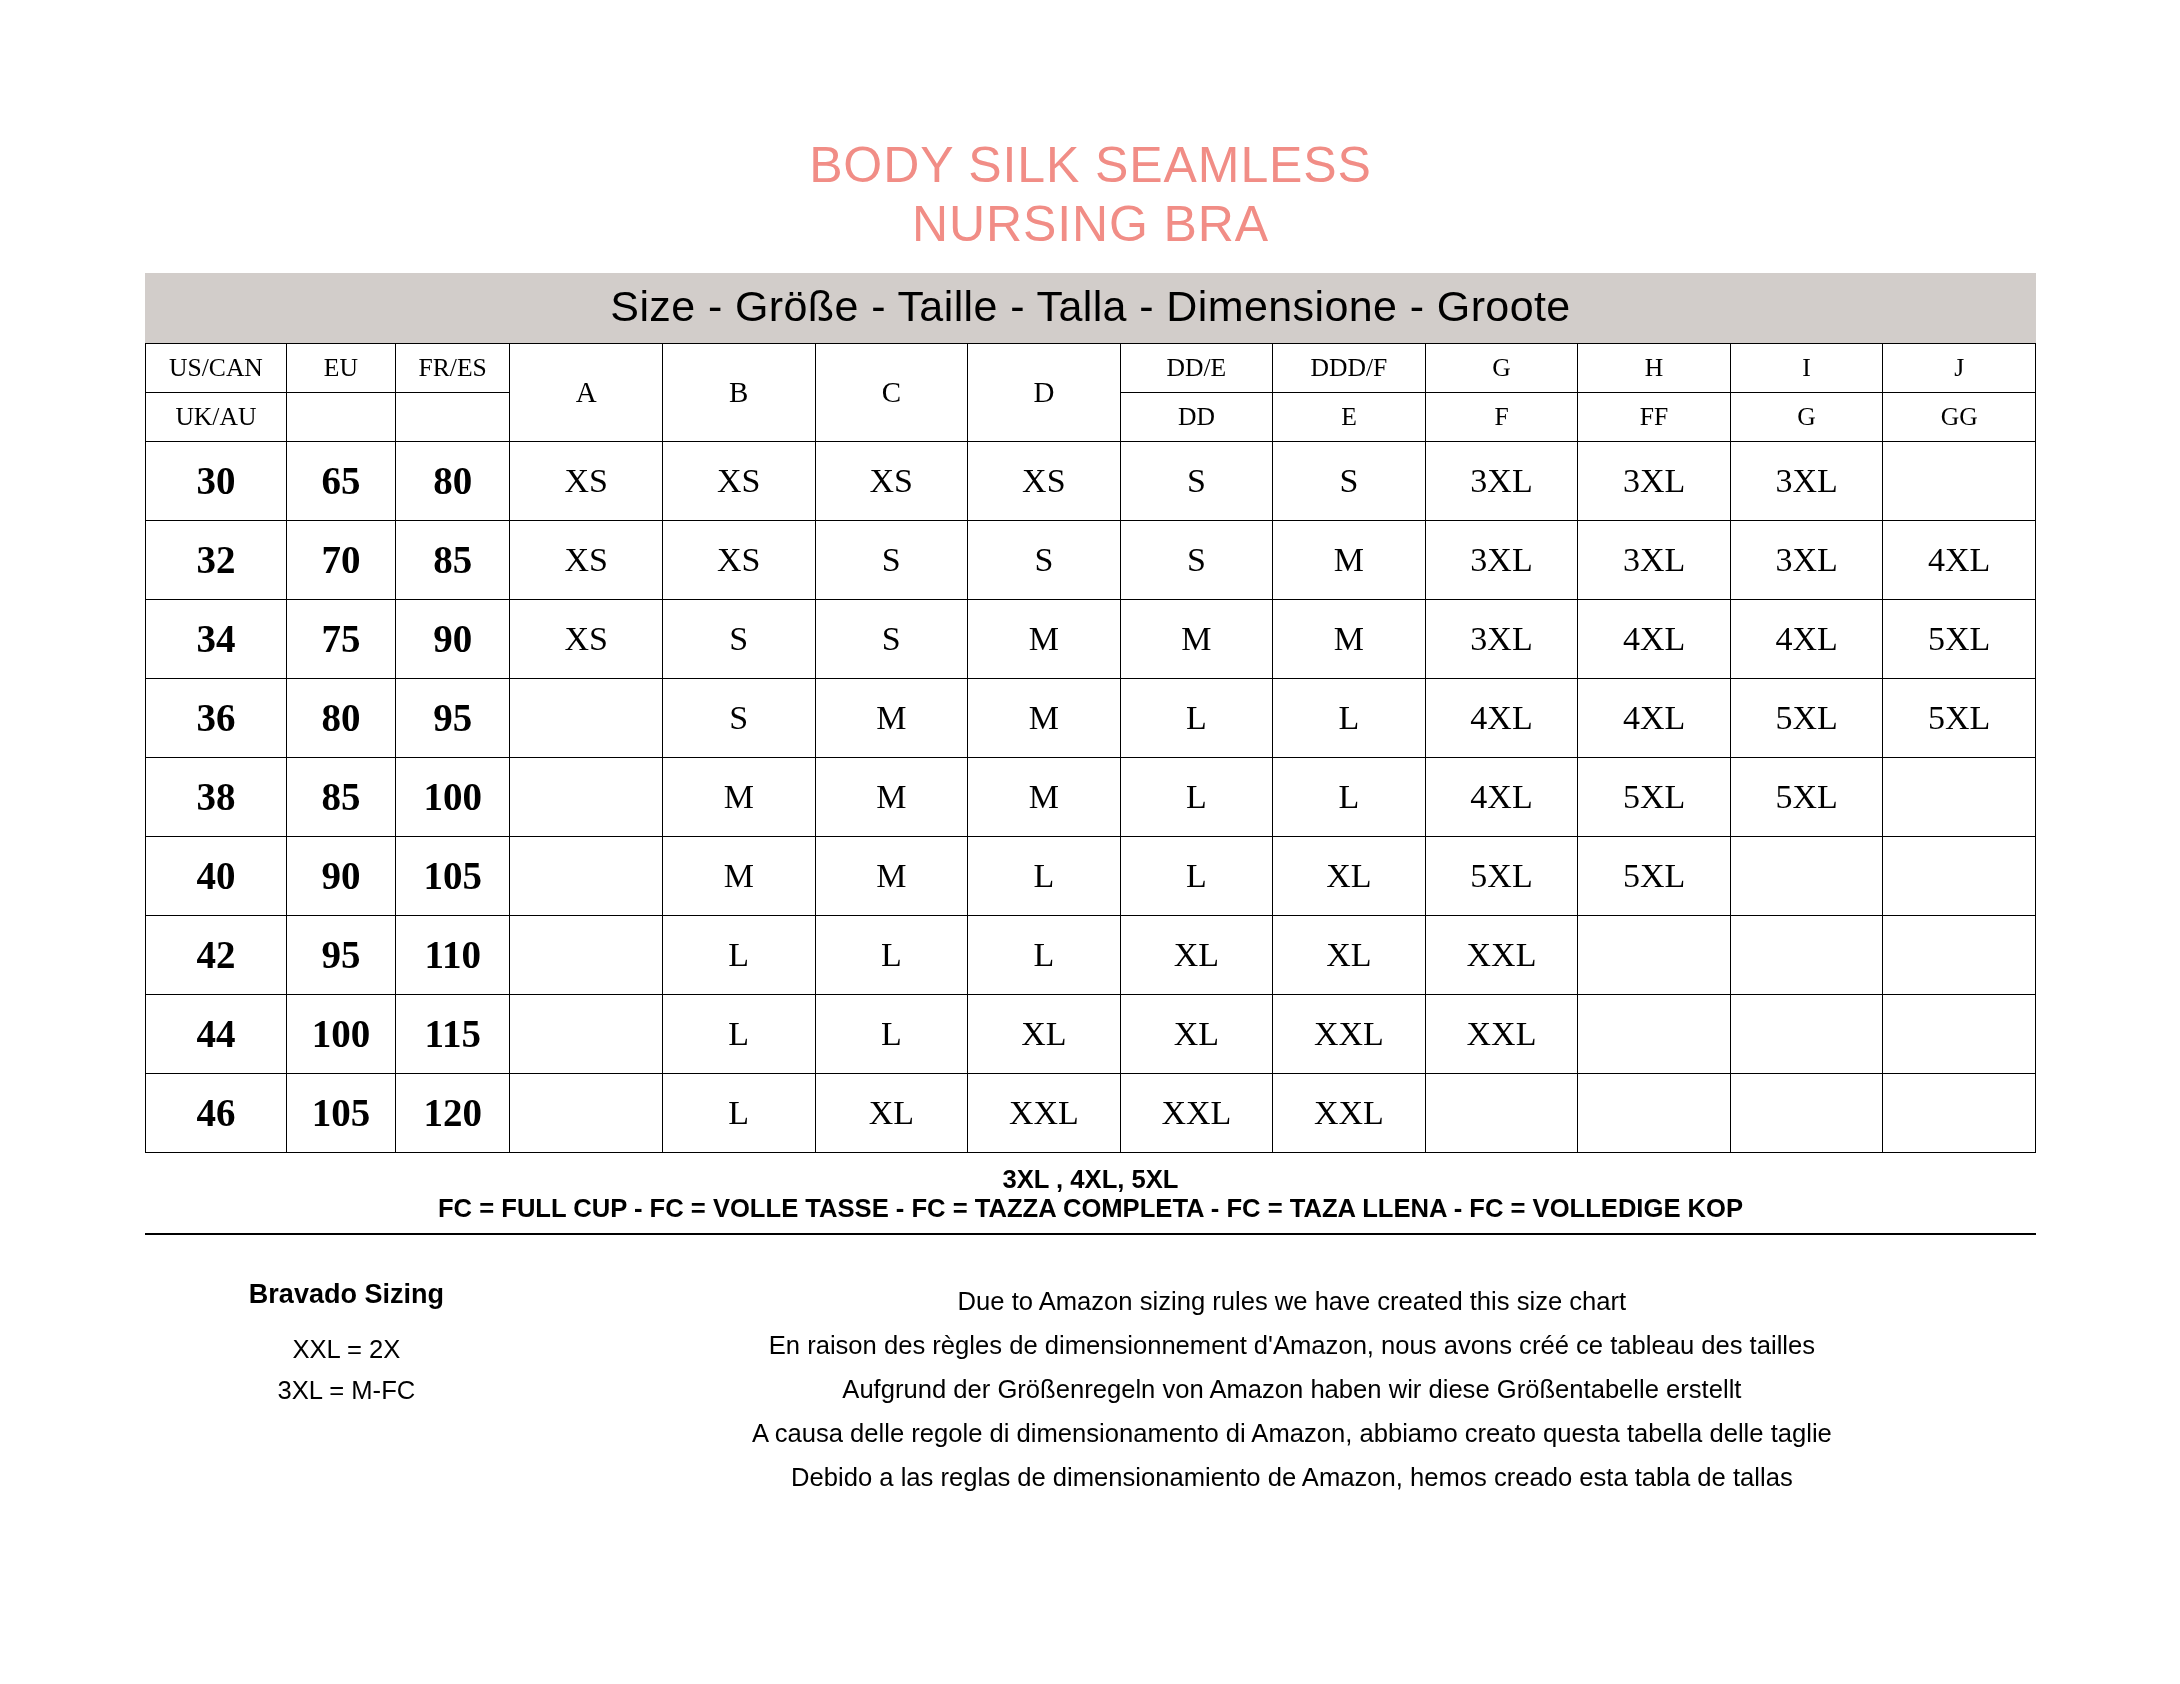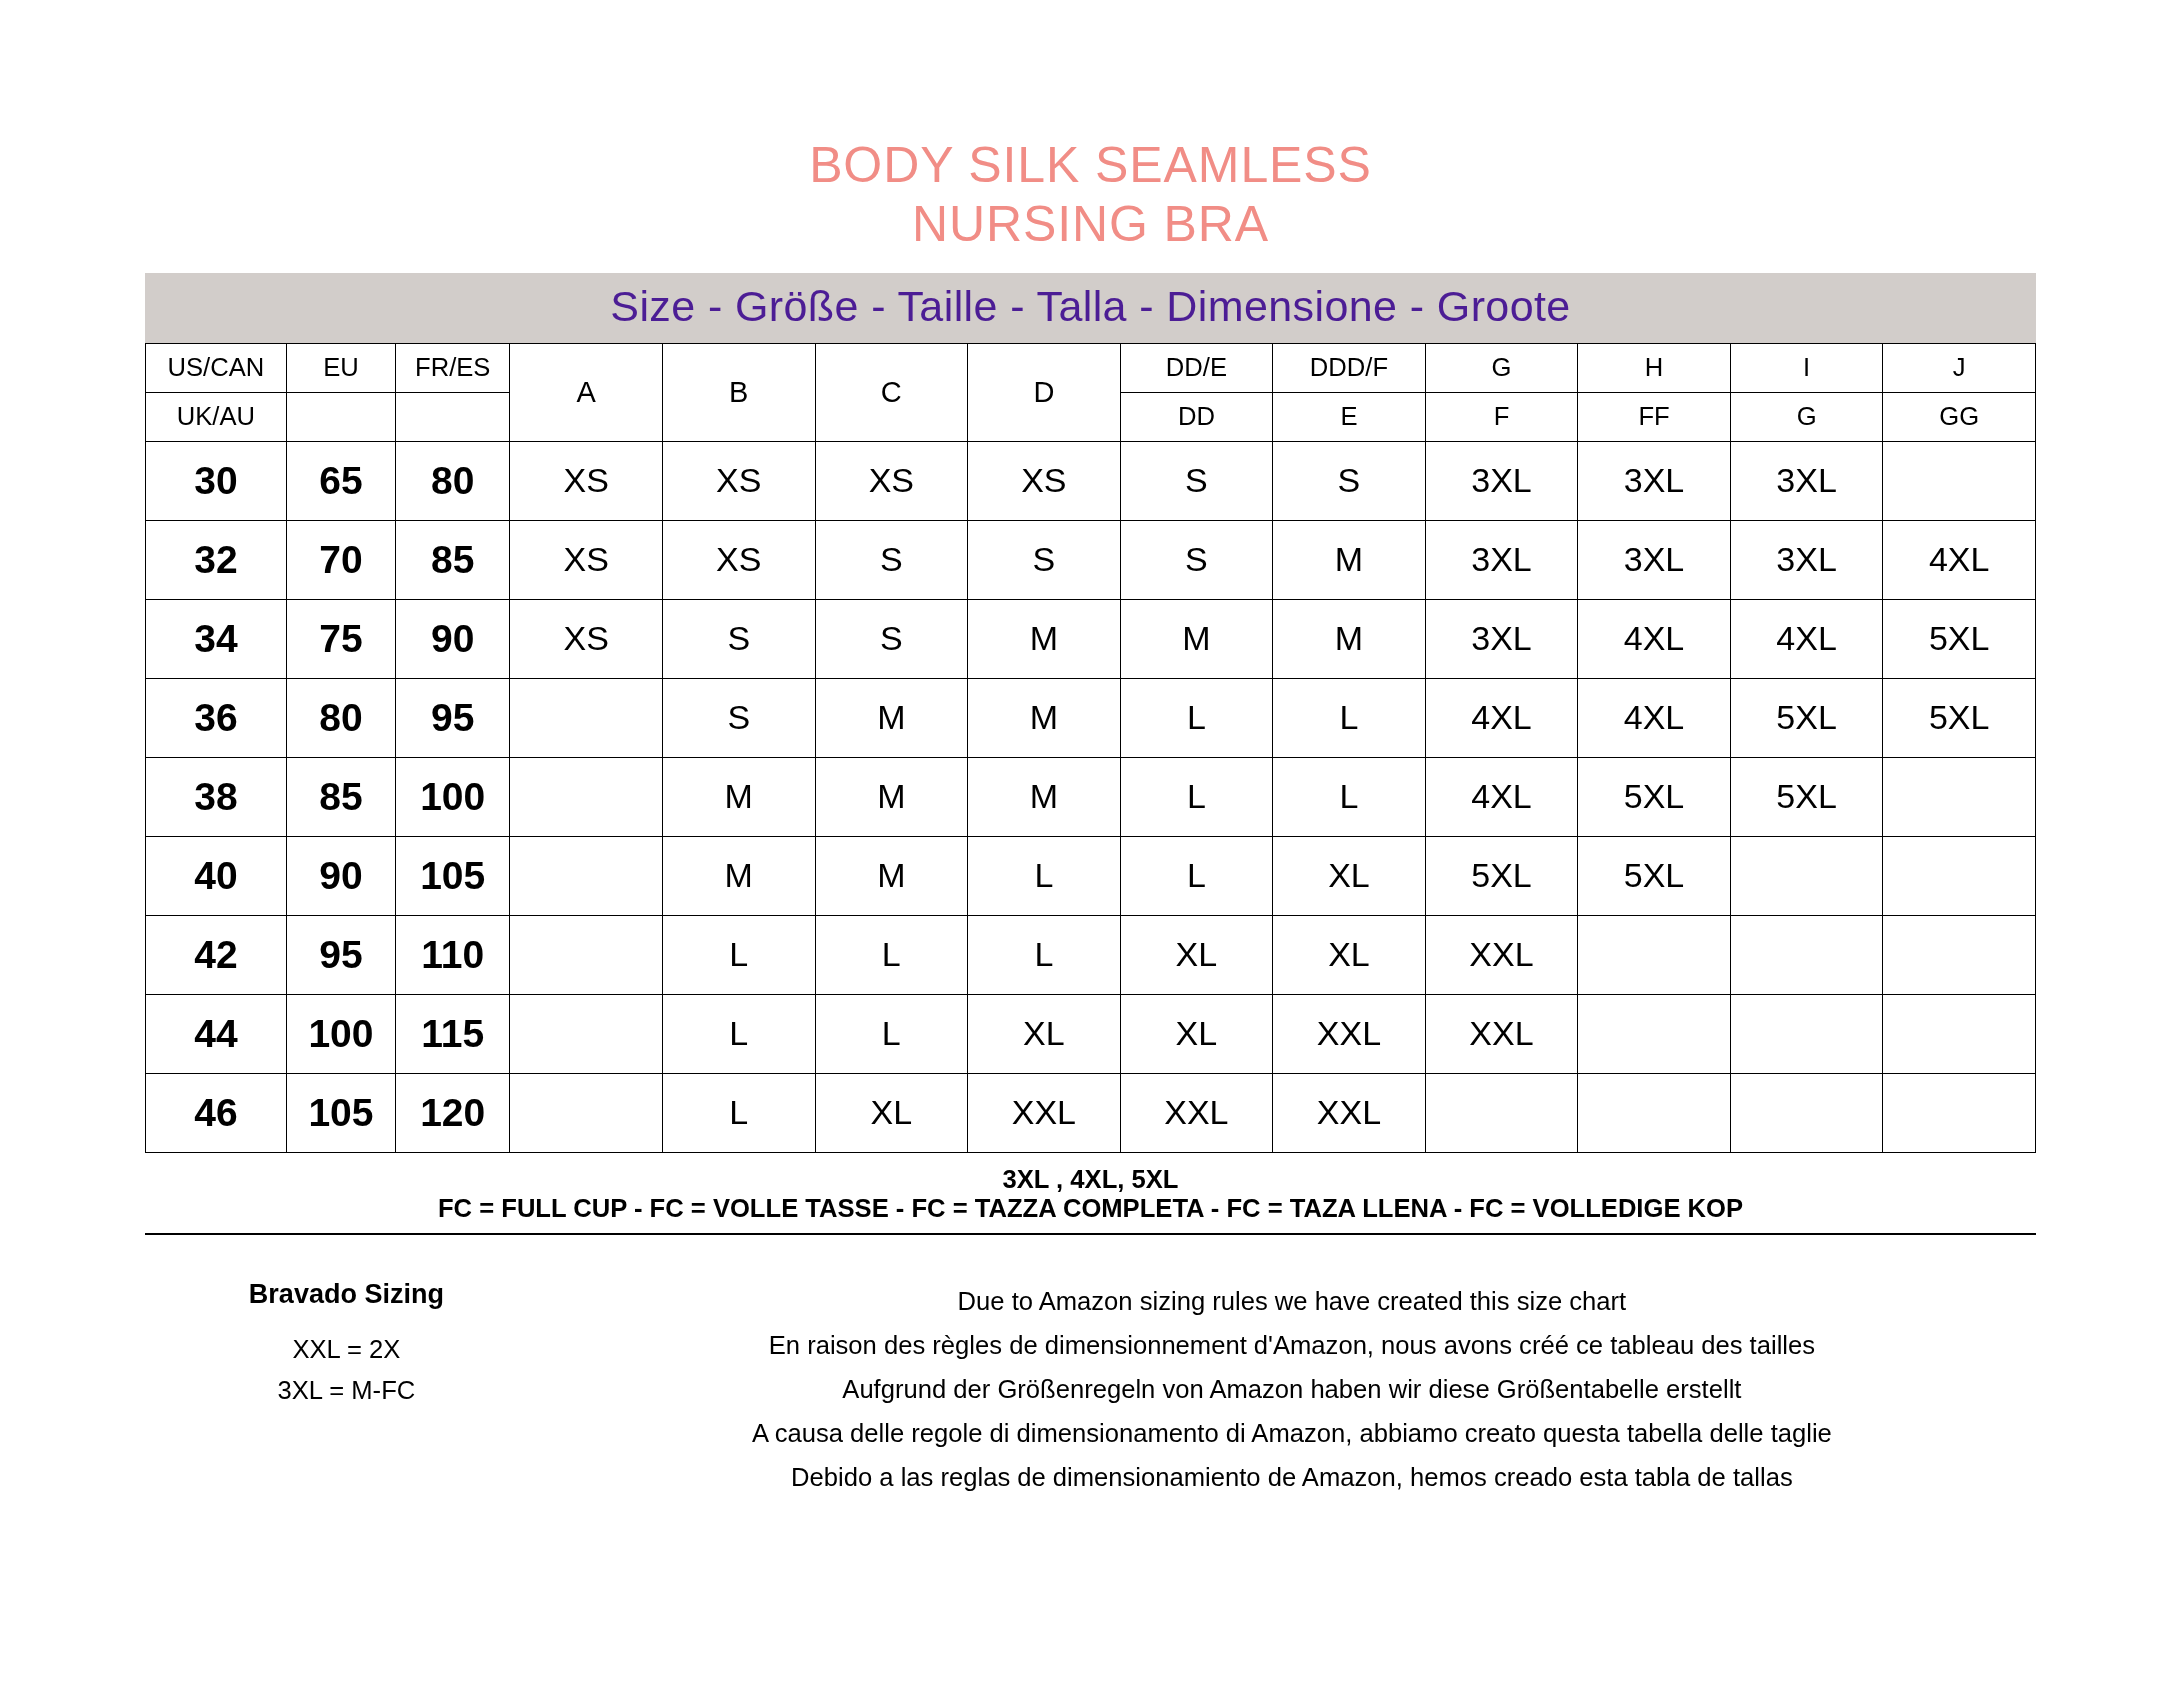--- a/index.html
+++ b/index.html
@@ -30,35 +30,36 @@
   .title-line {
     color: #f18d86;
     font-size: 50px;
     font-weight: 400;
     letter-spacing: 0.9px;
   }
   
   .size-banner {
     margin: 19px 145px 0 145px;
     background: #d2cdca;
-    color: #4c1d95;
+    color: #000000;
     text-align: center;
     font-size: 43px;
     font-weight: 400;
     padding: 8.5px 0 12px 0;
     letter-spacing: 0.4px;
   }
   
   .chart-wrap {
     margin: 0 145px 0 145px;
   }
   table.size-table {
     border-collapse: collapse;
     width: 100%;
     table-layout: fixed;
+    font-family: Liberation Serif, serif;
   }
   table.size-table td, table.size-table th {
     border: 1.7px solid #000000;
     text-align: center;
     vertical-align: middle;
     font-weight: 400;
     padding: 0;
   }
   
   col.c-uscan { width: 8.0%; }

